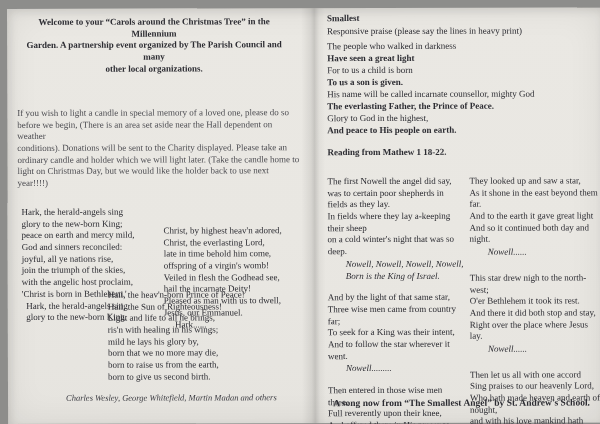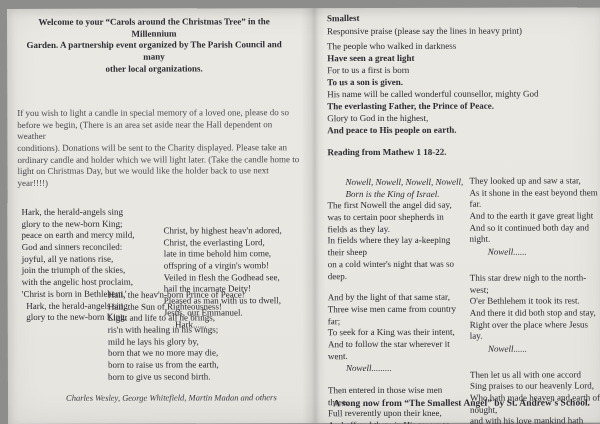--- a/index.html
+++ b/index.html
@@ -86,41 +86,41 @@
   </div>
 
   <div class="page page-right">
     <div class="blk bold" style="left:6px; top:5px;">Smallest</div>
 
     <div class="blk" style="left:6px; top:18px; width:268px;">Responsive praise (please say the lines in heavy print)</div>
 
     <div class="blk" style="left:6px; top:32px; width:268px;">
       <div class="rline">The people who walked in darkness</div>
       <div class="rline bold">Have seen a great light</div>
-      <div class="rline">For to us a first is born</div>
+      <div class="rline">For to us a child is born</div>
       <div class="rline bold">To us a son is given.</div>
-      <div class="rline">His name will be called wonderful counsellor, mighty God</div>
+      <div class="rline">His name will be called incarnate counsellor, mighty God</div>
       <div class="rline bold">The everlasting Father, the Prince of Peace.</div>
       <div class="rline">Glory to God in the highest,</div>
       <div class="rline bold">And peace to His people on earth.</div>
     </div>
 
     <div class="blk bold" style="left:6px; top:139px;">Reading from Mathew 1 18-22.</div>
 
     <div class="blk" style="left:6px; top:168px; width:136px;">
       <div class="stanza">
-        <div class="pre refrain">Nowell, Nowell, Nowell, Nowell,
-Born is the King of Israel.</div>
         <div class="pre">The first Nowell the angel did say,
 was to certain poor shepherds in
 fields as they lay.
 In fields where they lay a-keeping
 their sheep
 on a cold winter's night that was so
 deep.</div>
+        <div class="pre refrain">Nowell, Nowell, Nowell, Nowell,
+Born is the King of Israel.</div>
       </div>
       <div class="stanza">
         <div class="pre">And by the light of that same star,
 Three wise men came from country
 far;
 To seek for a King was their intent,
 And to follow the star wherever it
 went.</div>
         <div class="pre refrain">Nowell.........</div>
       </div>

